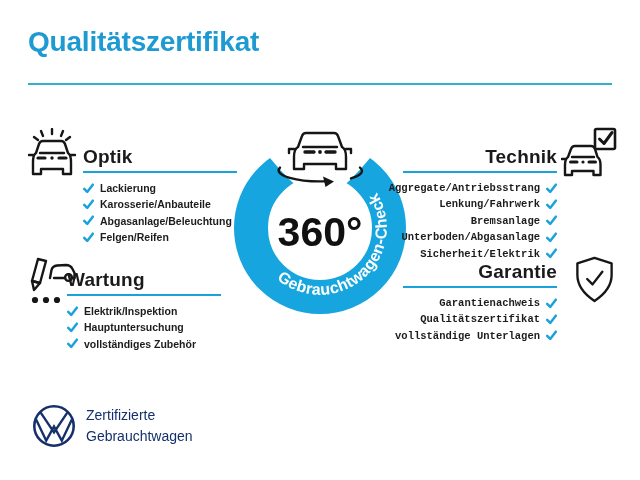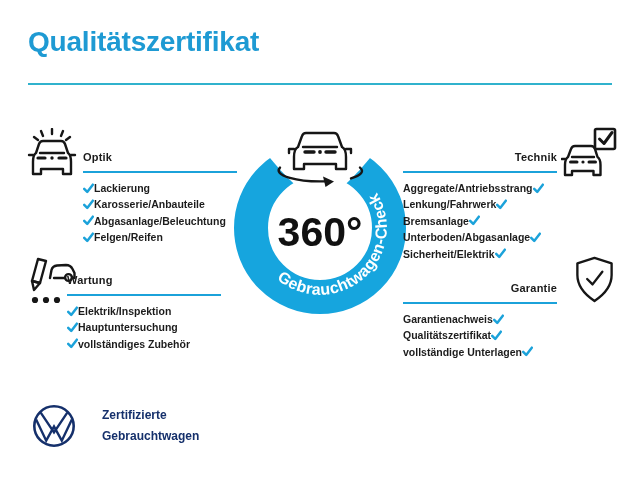--- a/index.html
+++ b/index.html
@@ -8,32 +8,32 @@
   }
   html,body{margin:0;padding:0;background:#fff;}
   .page{position:relative;width:620px;height:480px;background:#fff;overflow:hidden;
         font-family:"Liberation Sans","DejaVu Sans",sans-serif;}
   .title{position:absolute;left:28px;top:26px;font-size:28px;font-weight:700;
          color:var(--title);letter-spacing:-0.2px;}
   .title-rule{position:absolute;left:28px;top:83px;width:584px;height:2.4px;
               background:var(--rule);}
   .icon{position:absolute;}
   .sec{position:absolute;width:154px;}
-  .sec h2{margin:0;font-size:11px;line-height:16px;font-weight:700;color:var(--ink);
+  .sec h2{margin:0;font-size:19px;line-height:16px;font-weight:700;color:var(--ink);
           padding-bottom:6px;border-bottom:2px solid var(--accent);letter-spacing:.2px;}
   .sec.right h2{text-align:right;}
   .sec ul{list-style:none;margin:9px 0 0;padding:0;display:flex;flex-direction:column;gap:4.4px;}
-  .sec li{display:flex;align-items:center;font-size:10.5px;font-weight:700;
+  .sec li{display:flex;align-items:center;gap:6px;font-size:10.5px;font-weight:700;
           color:#1c1c1c;white-space:nowrap;}
-  .sec.right li{justify-content:flex-start;}
+  .sec.right li{justify-content:flex-end;font-family:Liberation Mono, monospace;}
   .chk{width:11px;height:11px;flex:0 0 auto;}
   .chk path{fill:none;stroke:var(--accent);stroke-width:2.7;stroke-linecap:round;stroke-linejoin:round;}
   .lineart{fill:none;stroke:#161616;stroke-width:2.4;stroke-linecap:round;stroke-linejoin:round;}
-  .brand-text{position:absolute;left:86px;top:405px;font-size:12px;line-height:21px;
-              font-weight:700;color:var(--navy);margin-left:16px;}
+  .brand-text{position:absolute;left:86px;top:405px;font-size:14px;line-height:21px;
+              font-weight:400;color:var(--navy);}
 </style>
 </head>
 <body>
 
 <div class="page">
 
   <div class="title">Qualitätszertifikat</div>
   <div class="title-rule"></div>
 
   <svg class="icon" style="left:26px;top:128px" width="52" height="48" viewBox="0 0 52 48">
@@ -199,21 +199,21 @@
         </li>
       <li>
           <span>Sicherheit/Elektrik</span>
           <svg class="chk" viewBox="0 0 12 12">
             <path d="M1.3 6.4 L4.6 9.8 L10.7 1.8"></path>
           </svg>
         </li>
     </ul>
   </div>
 
-  <div class="sec right" style="left:403px;top:280px">
+  <div class="sec right" style="left:403px;top:264px">
     <h2>Garantie</h2>
     <ul>
       <li>
           <span>Garantienachweis</span>
           <svg class="chk" viewBox="0 0 12 12">
             <path d="M1.3 6.4 L4.6 9.8 L10.7 1.8"></path>
           </svg>
         </li>
       <li>
           <span>Qualitätszertifikat</span>

